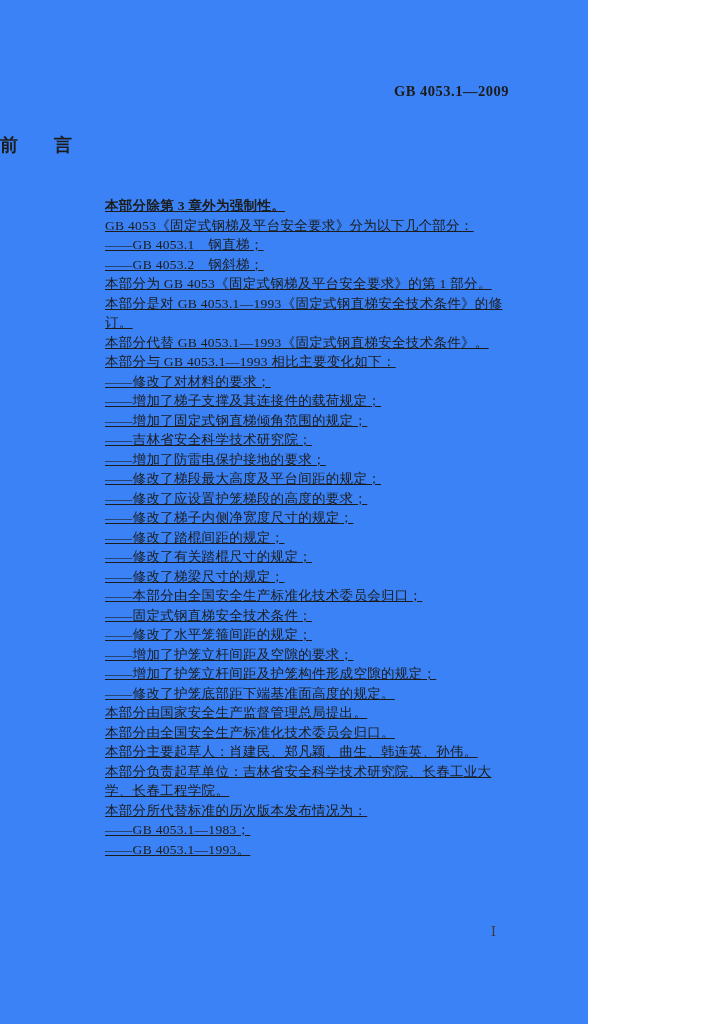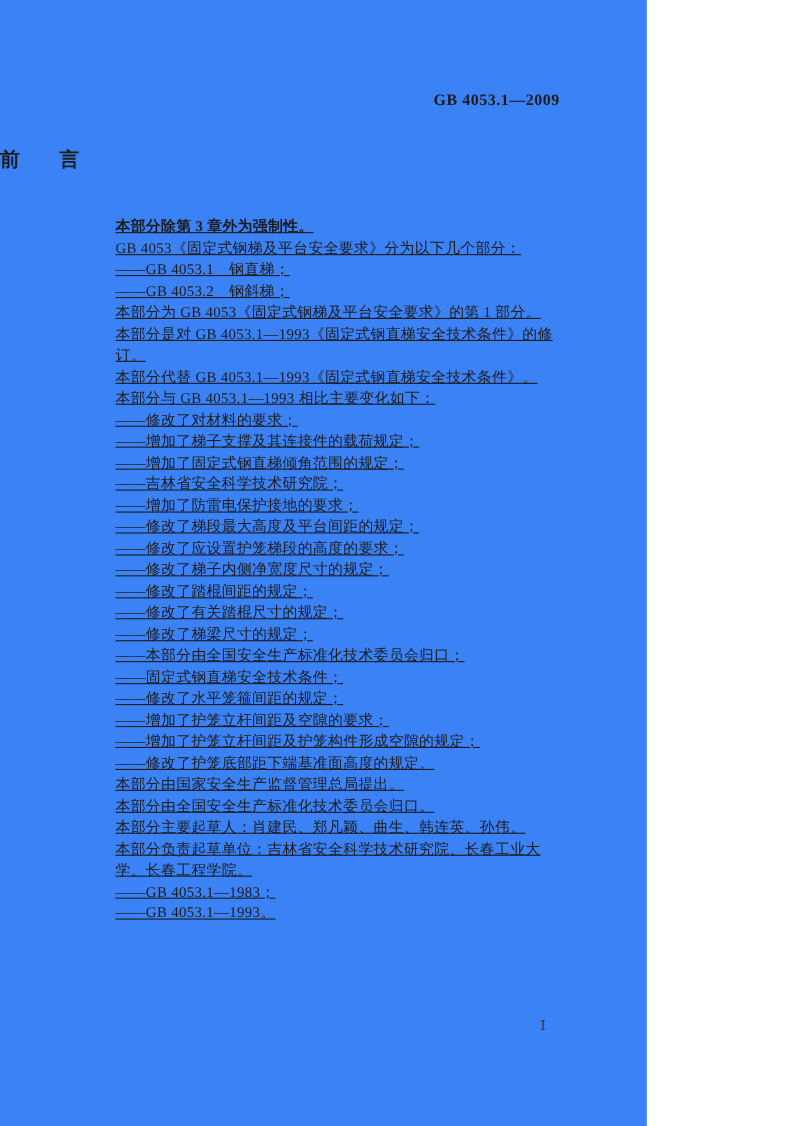--- a/index.html
+++ b/index.html
@@ -93,18 +93,19 @@
       <div class="line">——本部分由全国安全生产标准化技术委员会归口；</div>
       <div class="line">——固定式钢直梯安全技术条件；</div>
       <div class="line">——修改了水平笼箍间距的规定；</div>
       <div class="line">——增加了护笼立杆间距及空隙的要求；</div>
       <div class="line">——增加了护笼立杆间距及护笼构件形成空隙的规定；</div>
       <div class="line">——修改了护笼底部距下端基准面高度的规定。</div>
       <div class="line">本部分由国家安全生产监督管理总局提出。</div>
       <div class="line">本部分由全国安全生产标准化技术委员会归口。</div>
       <div class="line">本部分主要起草人：肖建民、郑凡颖、曲生、韩连英、孙伟。</div>
       <div class="line">本部分负责起草单位：吉林省安全科学技术研究院、长春工业大学、长春工程学院。</div>
+      <div class="line">本部分所代替标准的历次版本发布情况为：</div>
       <div class="line">——GB 4053.1—1983；</div>
       <div class="line">——GB 4053.1—1993。</div>
     </div>
 
   <div class="page-number">Ⅰ</div>
 </div>
 
 </body></html>

